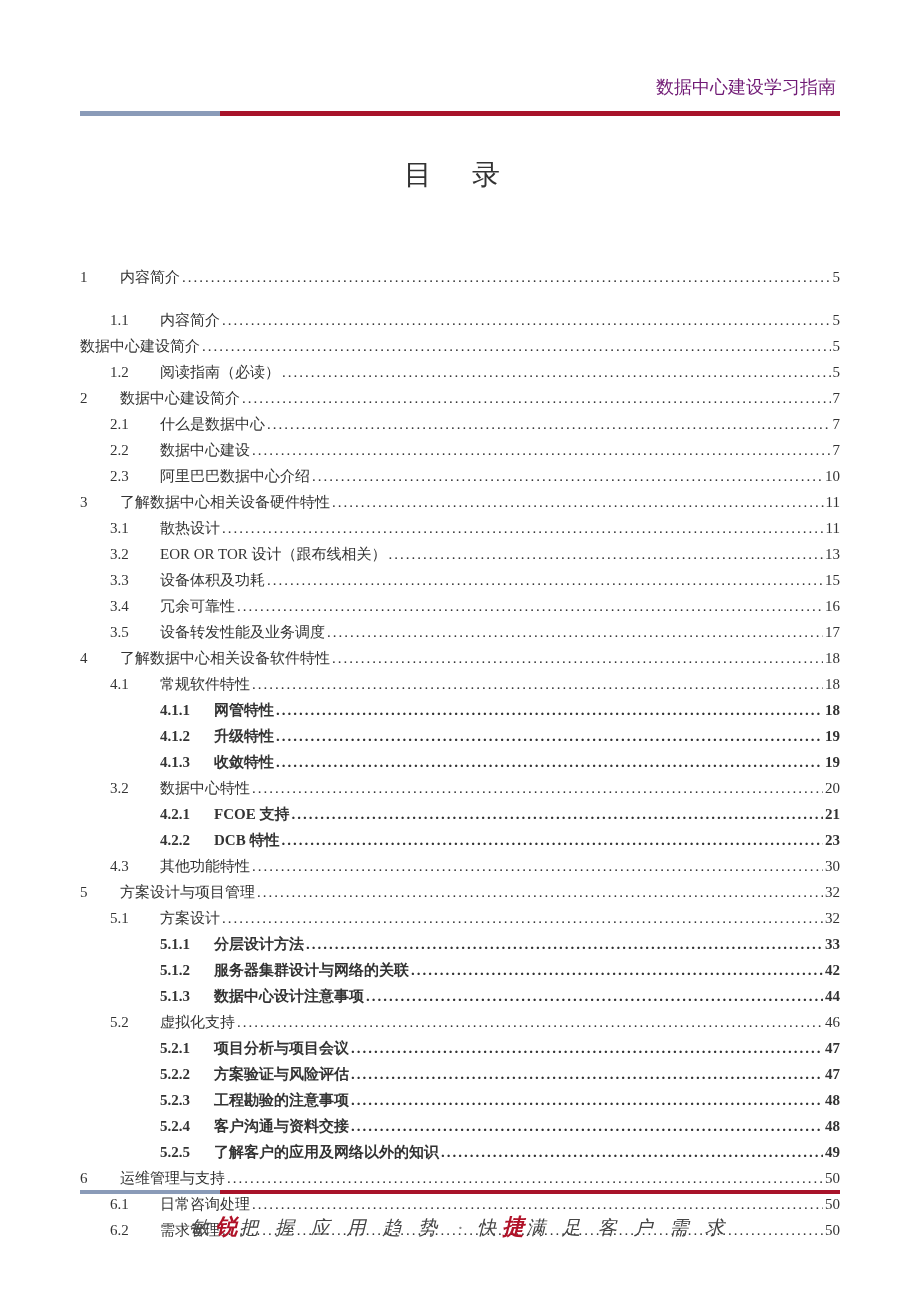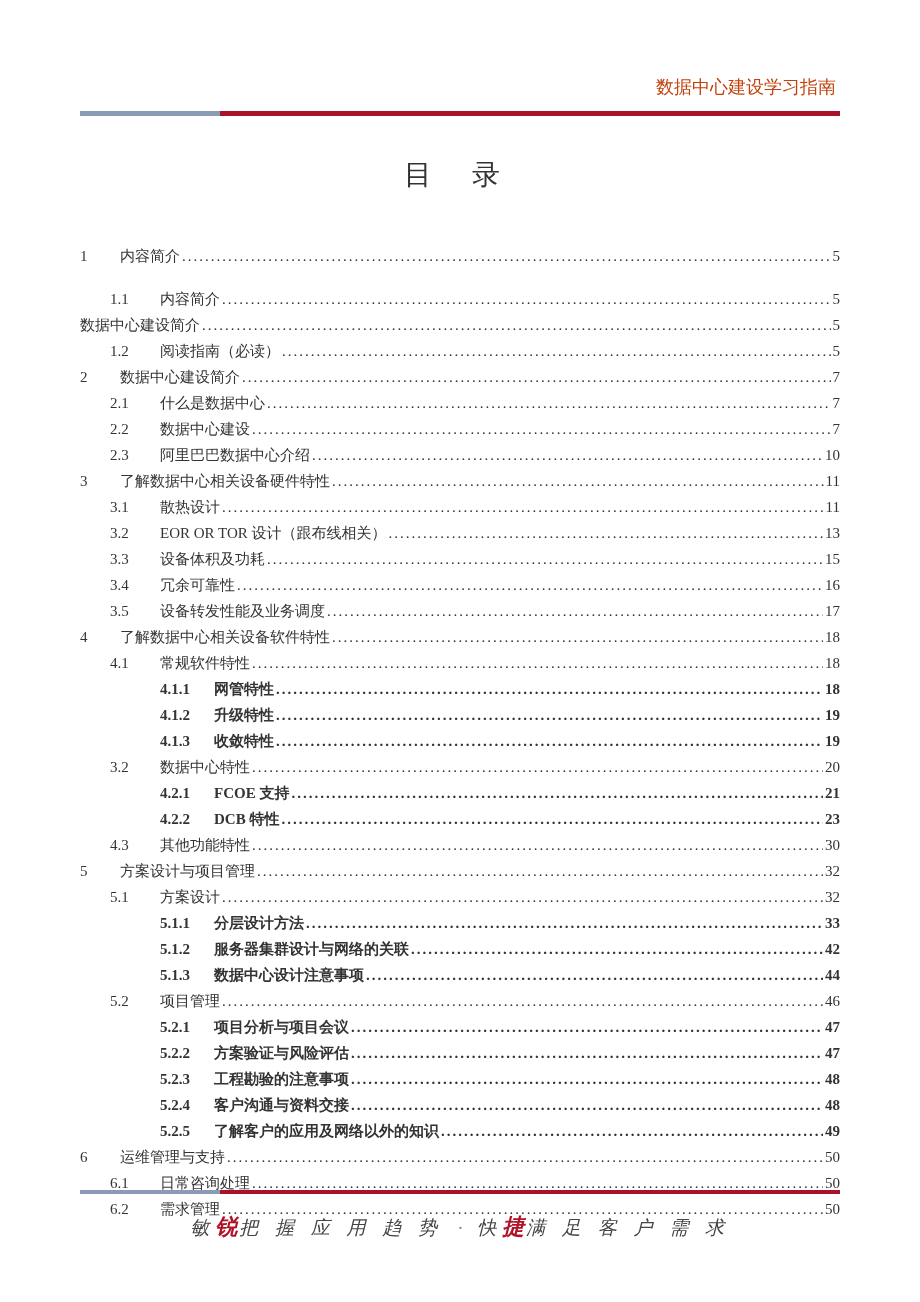--- a/index.html
+++ b/index.html
@@ -9,21 +9,21 @@
       background: #fff;
       font-family: "SimSun", "宋体", serif;
       position: relative;
     }
     .page {
       padding: 75px 80px 0 80px;
     }
     .header-title {
       text-align: right;
       font-size: 18px;
-      color: #c2410c;
+      color: #701a75;
       font-family: "SimSun", serif;
       margin-bottom: 12px;
       padding-right: 4px;
     }
     .header-rule {
       height: 5px;
       position: relative;
       margin-bottom: 40px;
     }
     .header-rule .gray-seg {
@@ -41,21 +41,21 @@
       top: 0;
       height: 5px;
       background: #a8132a;
     }
     .toc-title {
       text-align: center;
       font-size: 28px;
       font-family: "SimHei", "黑体", sans-serif;
       letter-spacing: 16px;
       color: #333;
-      margin-bottom: 55px;
+      margin-bottom: 76px;
     }
     .toc {
       font-size: 15px;
       color: #333;
       line-height: 1.0;
     }
     .toc-row {
       display: flex;
       align-items: baseline;
       margin-bottom: 11px;
@@ -319,21 +319,21 @@
         <span class="page">42</span>
       </div>
       <div class="toc-row lvl3">
         <span class="num">5.1.3</span>
         <span class="title">数据中心设计注意事项</span>
         <span class="dots"></span>
         <span class="page">44</span>
       </div>
       <div class="toc-row lvl2">
         <span class="num">5.2</span>
-        <span class="title">项目管理</span>
+        <span class="title">虚拟化支持</span>
         <span class="dots"></span>
         <span class="page">46</span>
       </div>
       <div class="toc-row lvl3">
         <span class="num">5.2.1</span>
         <span class="title">项目分析与项目会议</span>
         <span class="dots"></span>
         <span class="page">47</span>
       </div>
       <div class="toc-row lvl3">

